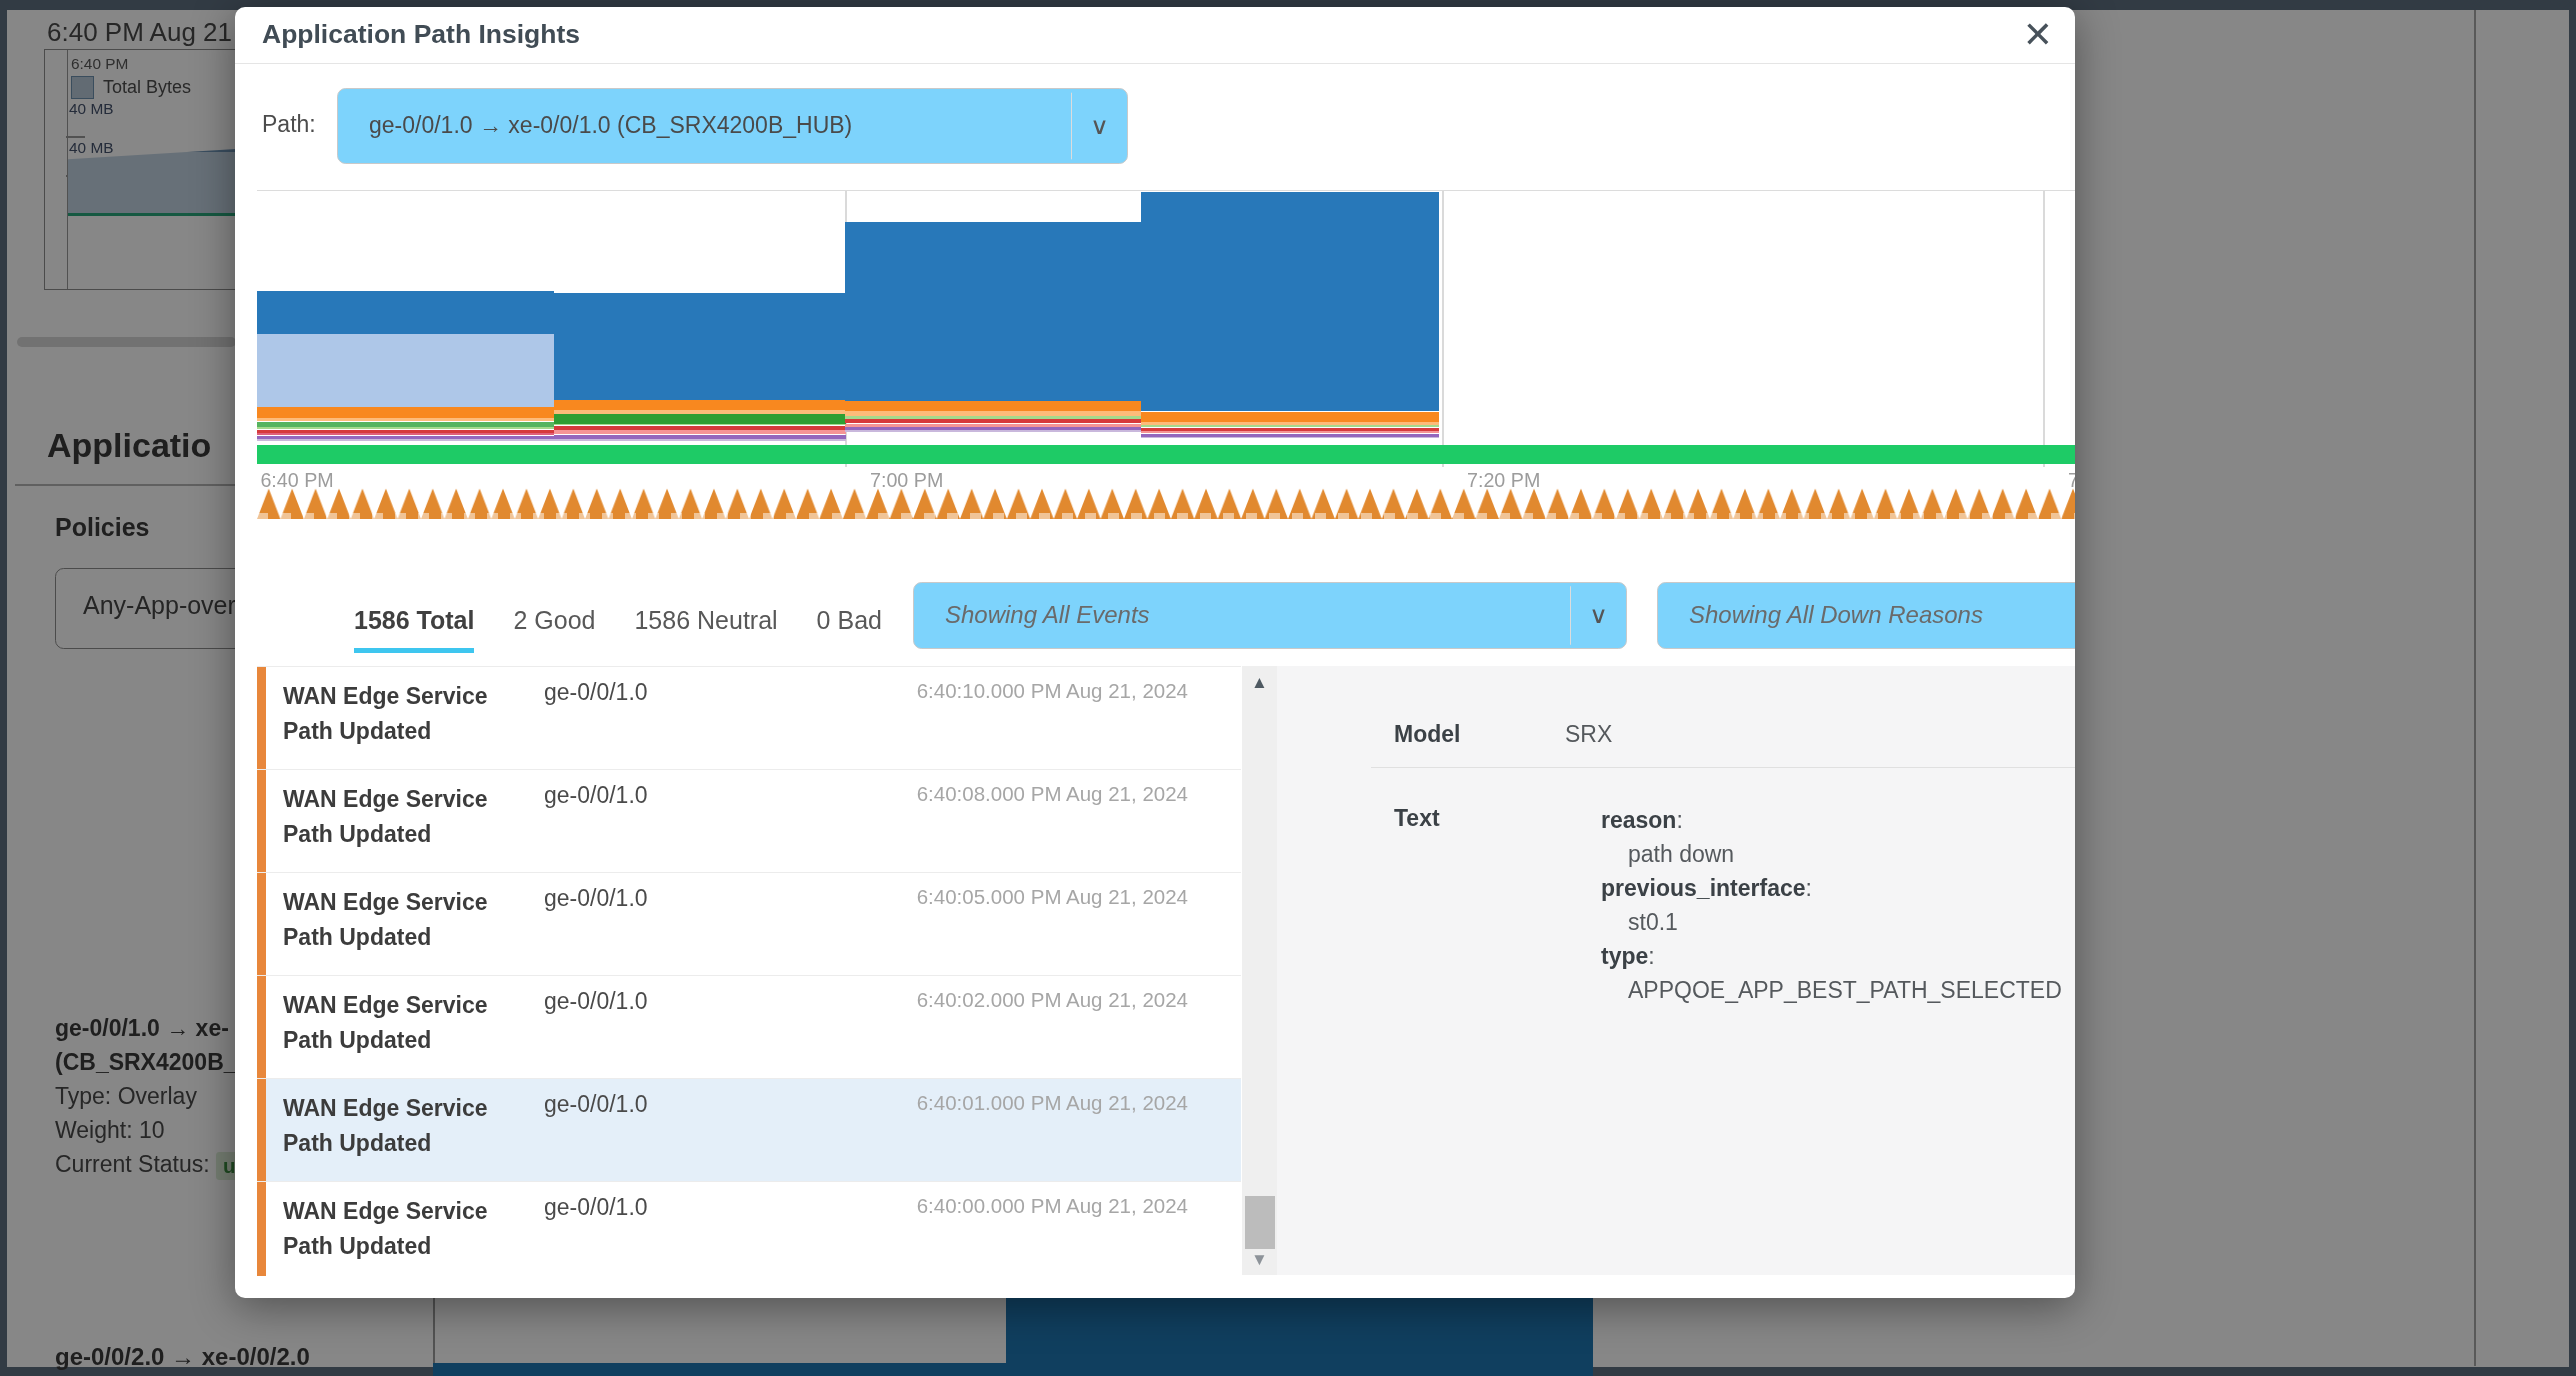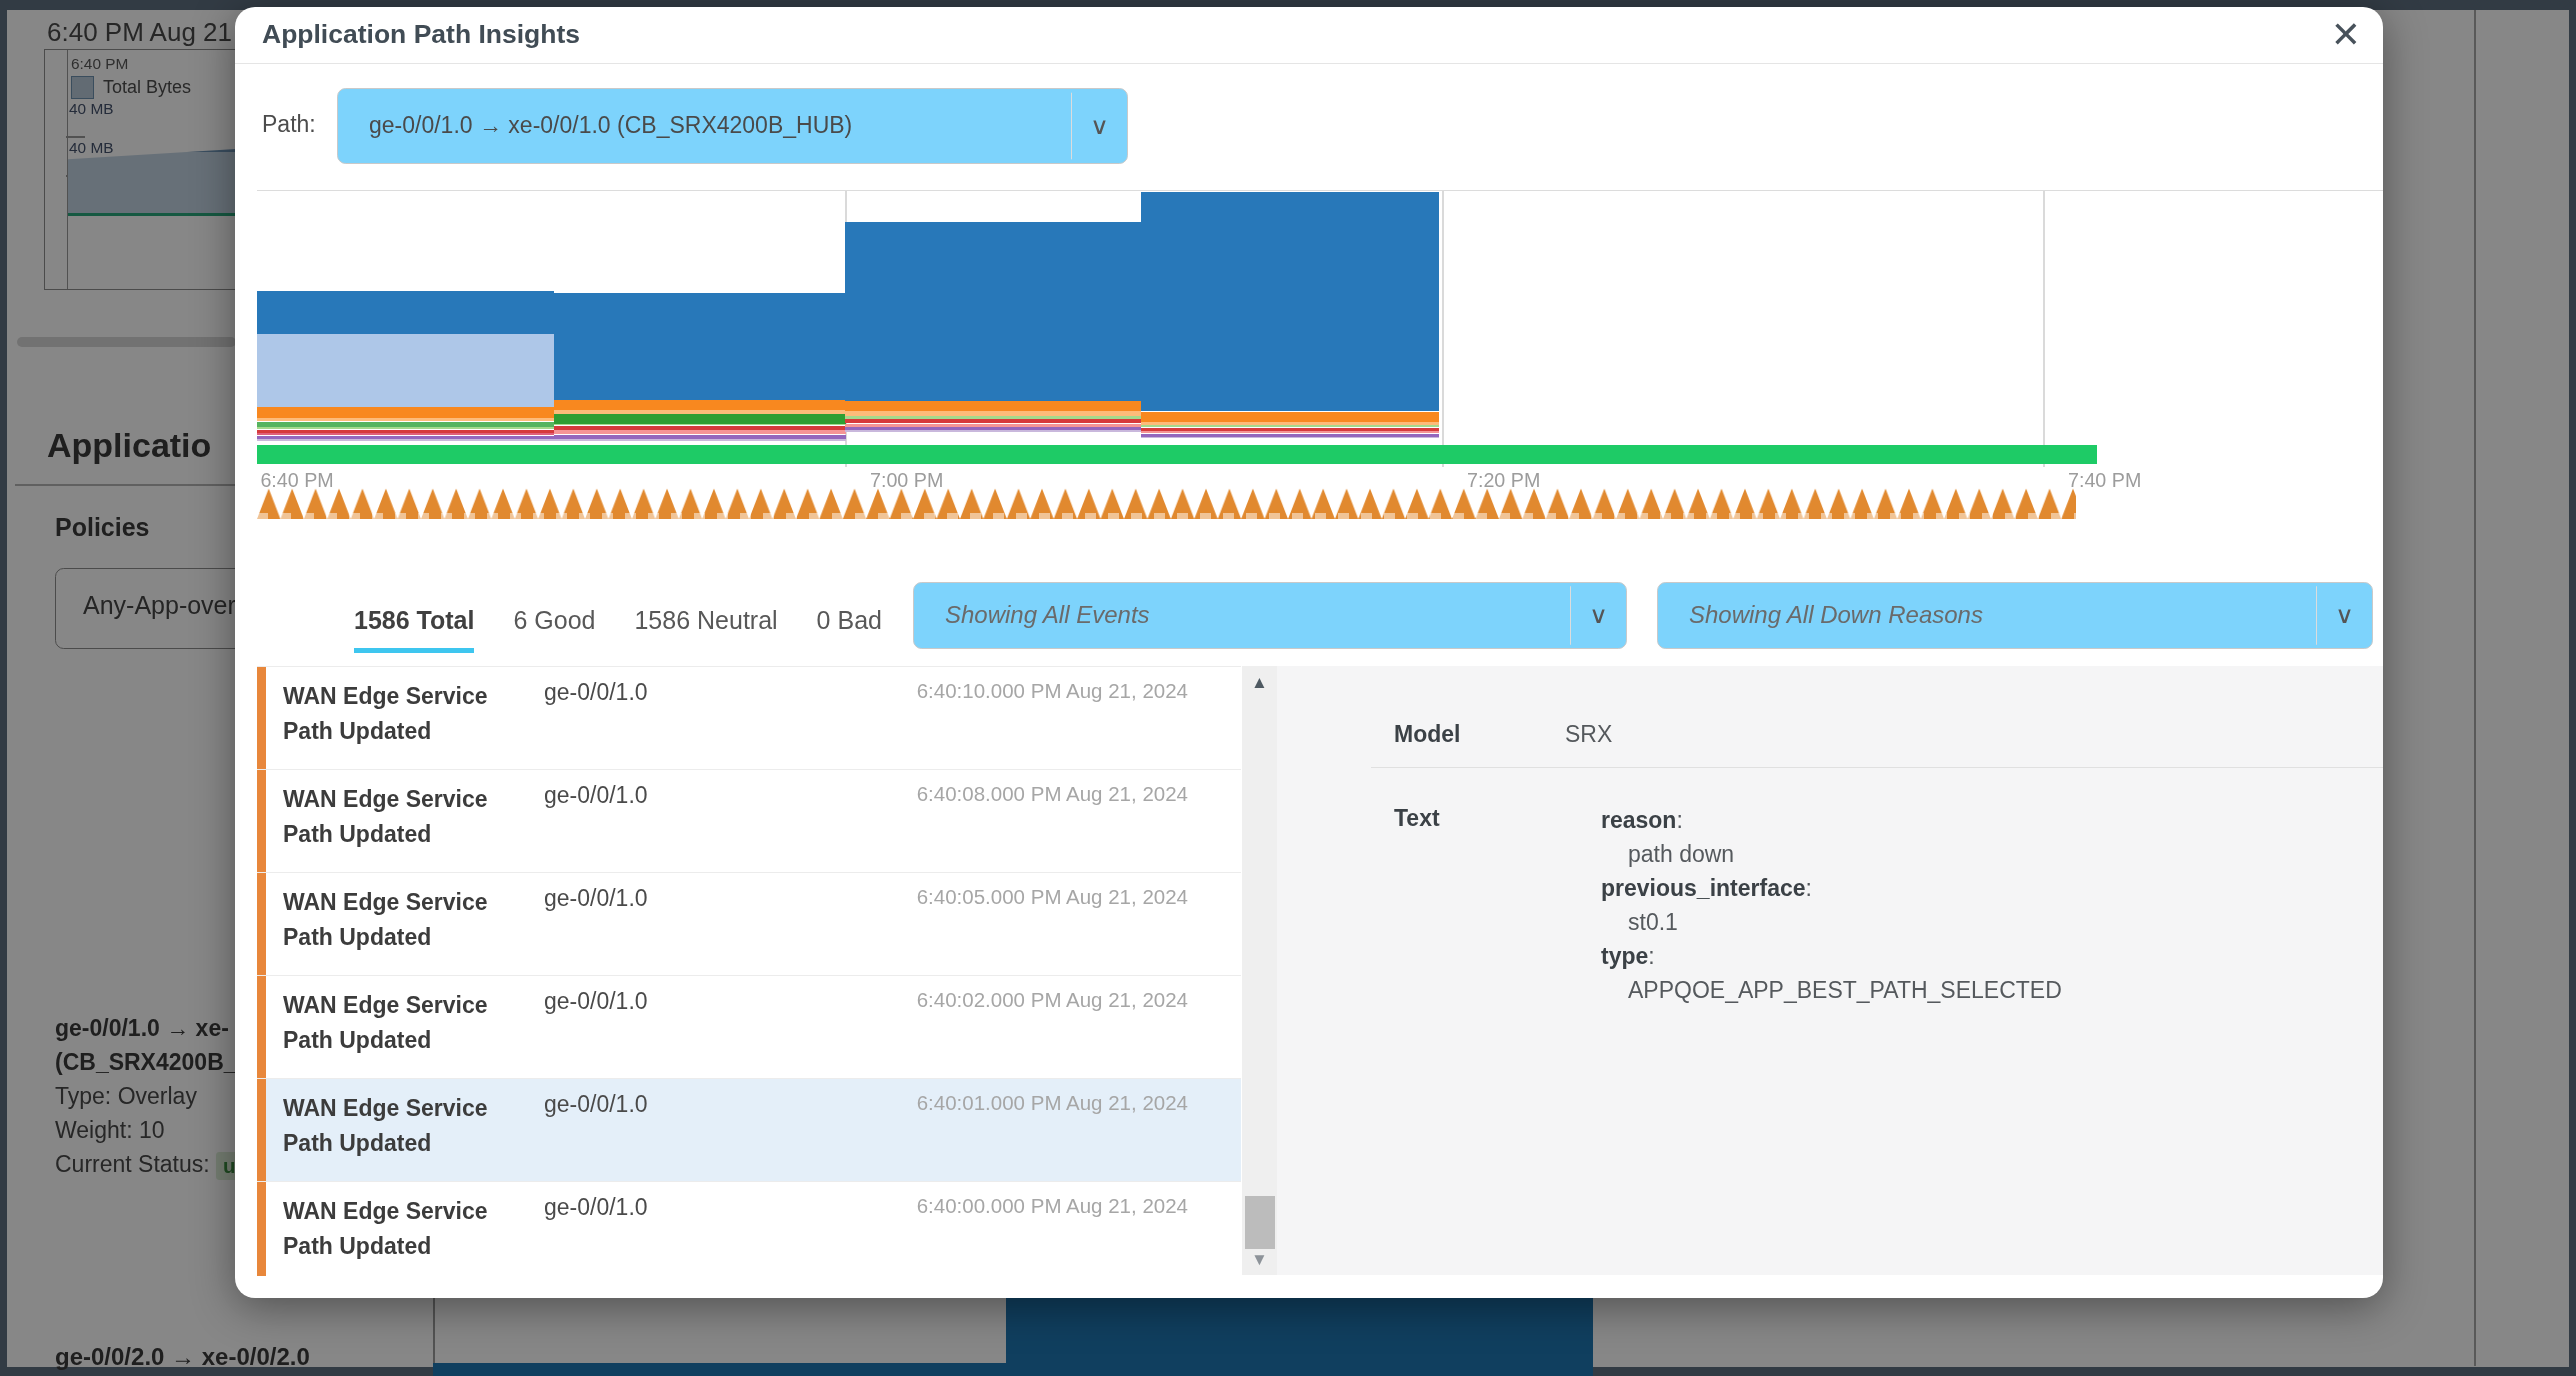--- a/index.html
+++ b/index.html
@@ -34,22 +34,22 @@
   .badge{display:inline-block;background:#ddeed8;color:#3e8e41;font-weight:bold;
          border-radius:3.4px;padding:0.9px 6.8px;font-size:20.5px;line-height:26px;vertical-align:middle;}
   .bg-bottom{left:55px;top:1343px;font-size:24px;font-weight:bold;color:#3b3b3b;white-space:nowrap;}
   .bgbar{position:absolute;}
   .bg-vline-r{left:2474px;top:10.3px;width:1.7px;height:1356px;background:#a8a8a8;}
   .bg-vline-b{left:433px;top:1293px;width:1.7px;height:84px;background:#9e9e9e;}
 
   .overlay{position:absolute;inset:0;background:rgba(0,0,0,0.47);z-index:5;}
 
   
-  .modal{position:absolute;left:235px;top:6.8px;width:2148px;height:1291px;background:#fff;
-         border-radius:20px;z-index:10;box-shadow:0 8.6px 43px rgba(0,0,0,.4);overflow:hidden;}
+  .modal{position:absolute;left:235px;top:6.8px;width:1840px;height:1291px;background:#fff;
+         border-radius:10px;z-index:10;box-shadow:0 8.6px 43px rgba(0,0,0,.4);overflow:hidden;}
   .m-title{position:absolute;left:27px;top:12px;font-size:26.5px;font-weight:600;color:#414c55;}
   .m-close{position:absolute;right:22px;top:6.8px;font-size:36px;color:#48525b;cursor:pointer;line-height:41px;}
   .m-titlediv{position:absolute;left:0;right:0;top:56px;height:1.7px;background:#e5e5e5;}
   .m-pathlabel{position:absolute;left:27px;top:104px;font-size:23px;color:#4c4c4c;}
   .select{position:absolute;border:1.7px solid #c9c9c9;border-radius:8.6px;background:#7dd3fc;}
   .select .val{position:absolute;left:31px;top:0;bottom:0;display:flex;align-items:center;
                font-size:23px;color:#4a4a4a;white-space:nowrap;}
   .select .chev{position:absolute;right:0;top:0;bottom:0;width:55px;border-left:1.7px solid #dcdcdc;
                 display:flex;align-items:center;justify-content:center;font-size:26px;color:#555;
                 transform:scaleY(.9);}
@@ -213,21 +213,21 @@
     <svg class="teeth" viewBox="0 0 2127 40" preserveAspectRatio="none">
       <defs>
         <pattern id="saw" width="27.4" height="40" patternUnits="userSpaceOnUse">
           <path d="M0 40 L13.7 4 L27.4 40 Z" fill="#e1892f"></path>
         </pattern>
       </defs>
       <rect x="0" y="0" width="2127" height="40" fill="url(#saw)"></rect>
     </svg>
     <i class="teeth-dash"></i>
 
-    <div class="tabs"><span class="tab active">1586 Total</span><span class="tab">6 Good</span><span class="tab">1586 Neutral</span><span class="tab">0 Bad</span></div>
+    <div class="tabs"><span class="tab active">1586 Total</span><span class="tab">2 Good</span><span class="tab">1586 Neutral</span><span class="tab">0 Bad</span></div>
     <div class="select sel-ev">
       <span class="val it">Showing All Events</span>
       <span class="chev">∨</span>
     </div>
     <div class="select sel-dr">
       <span class="val it">Showing All Down Reasons</span>
       <span class="chev">∨</span>
     </div>
 
     <div class="list">

